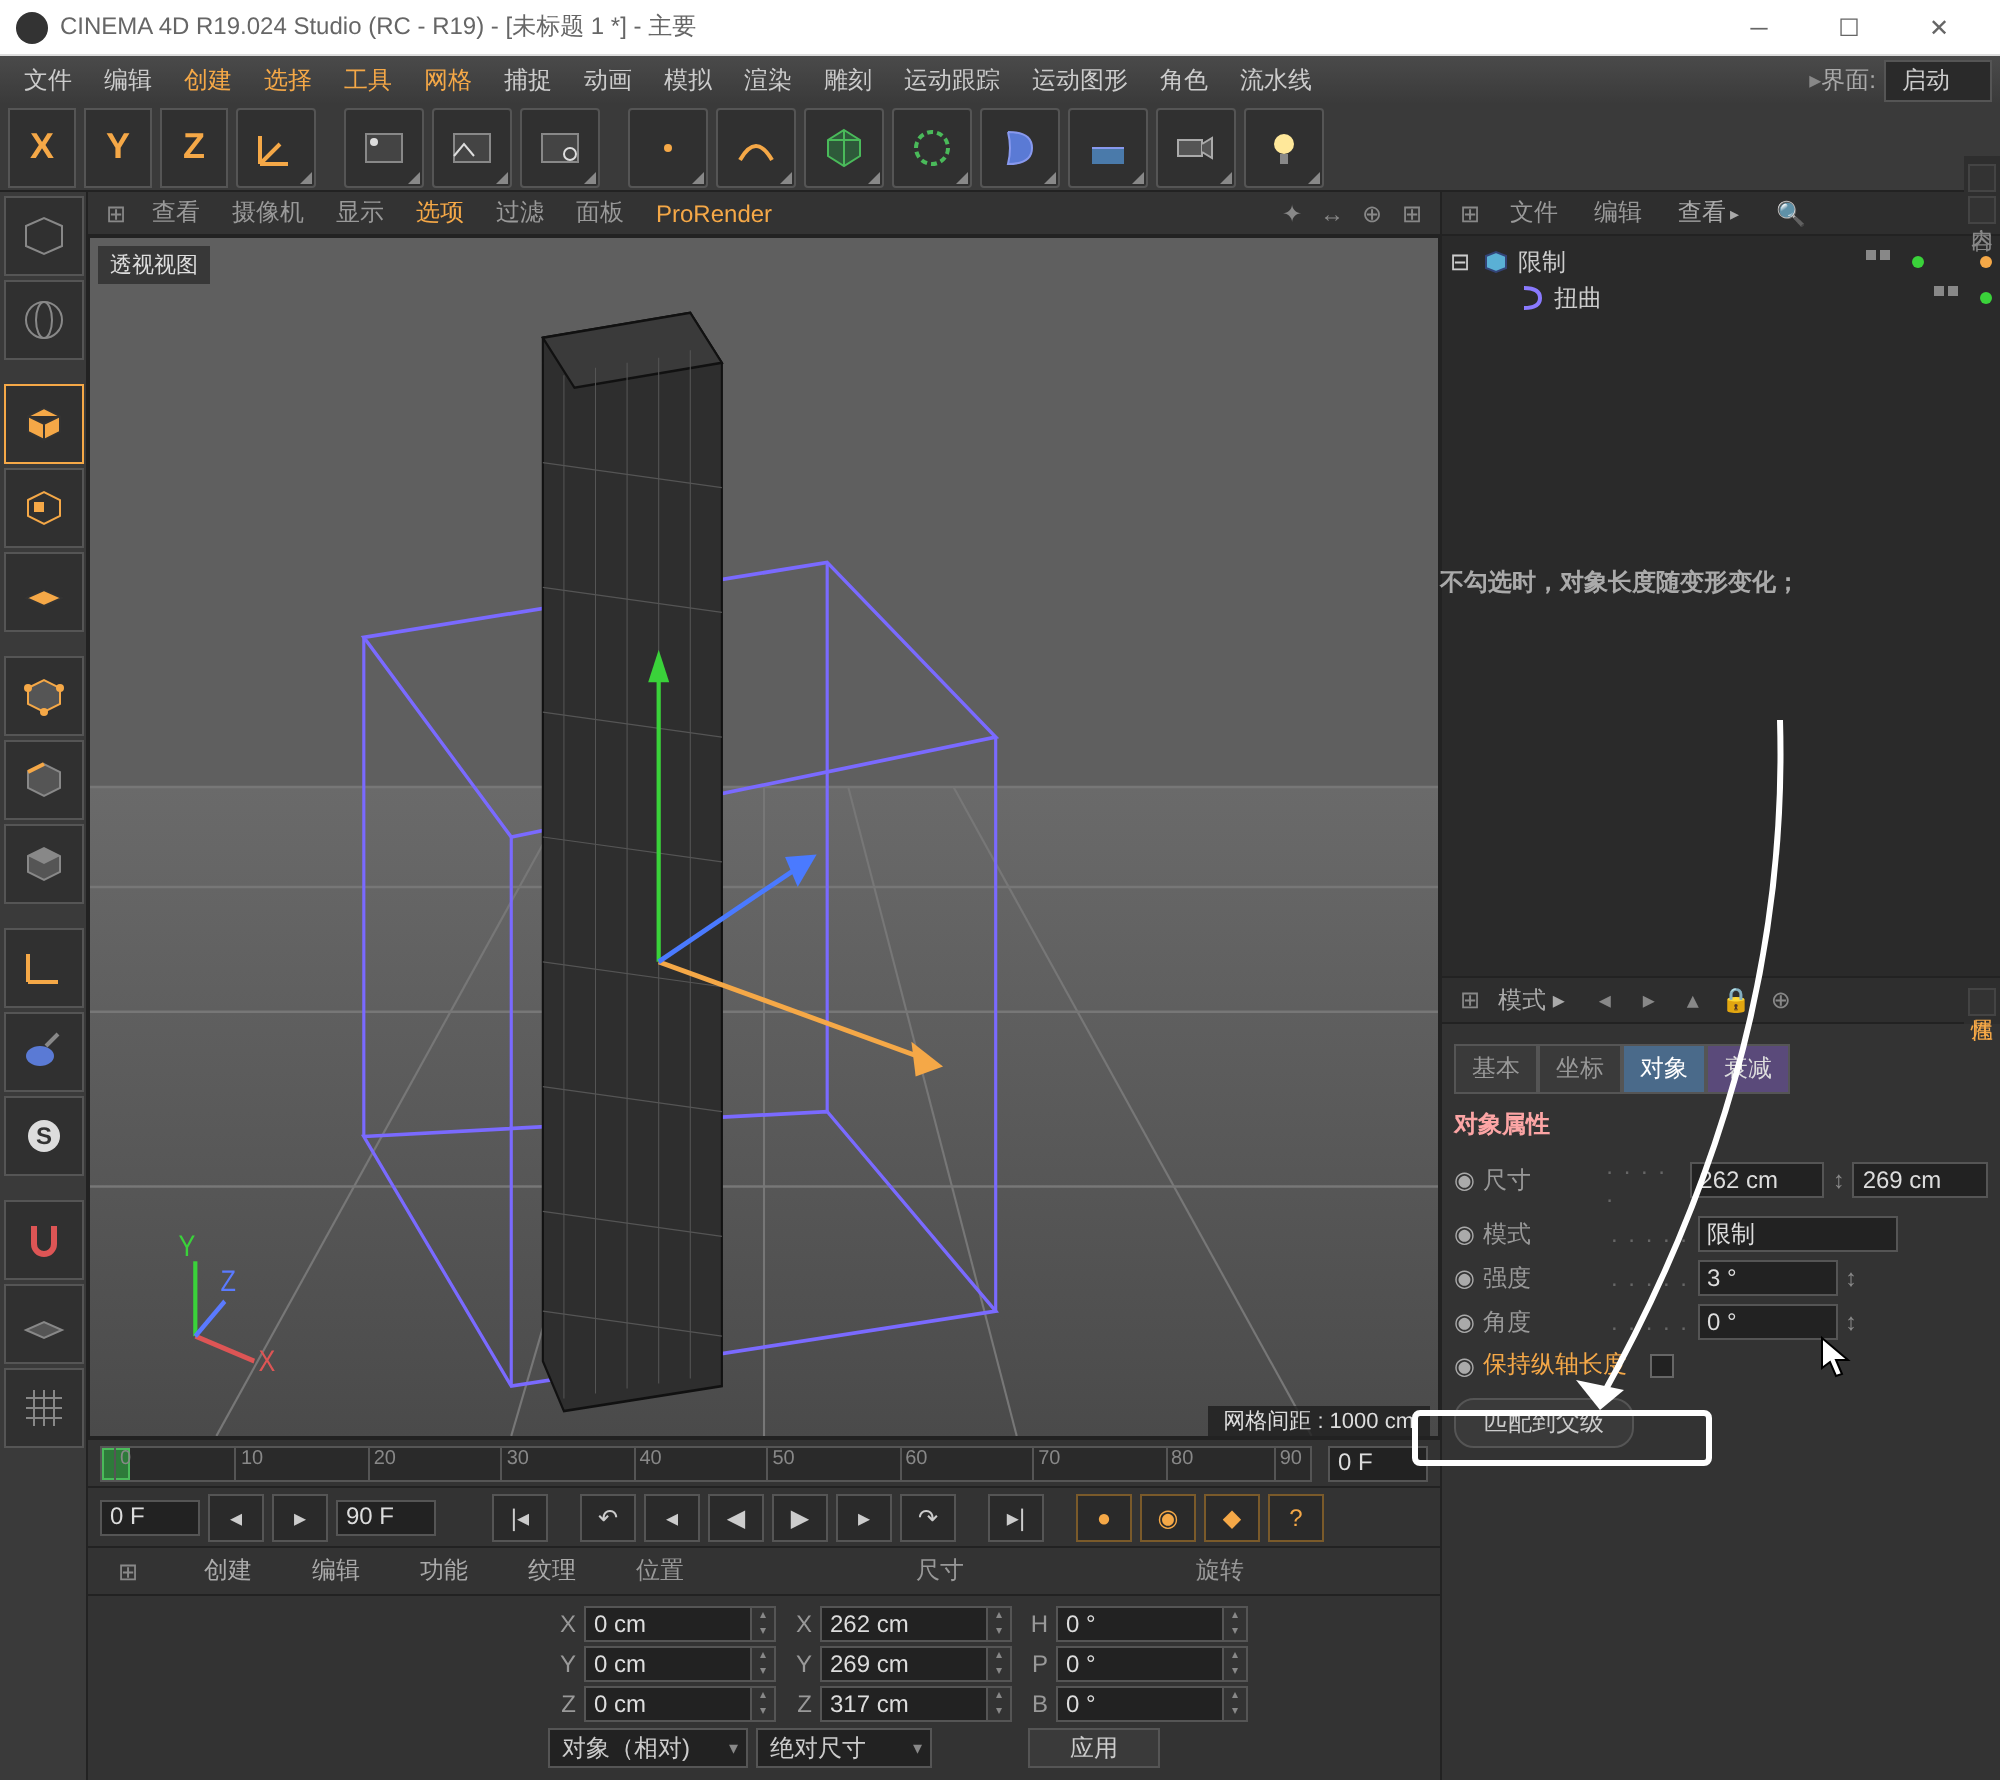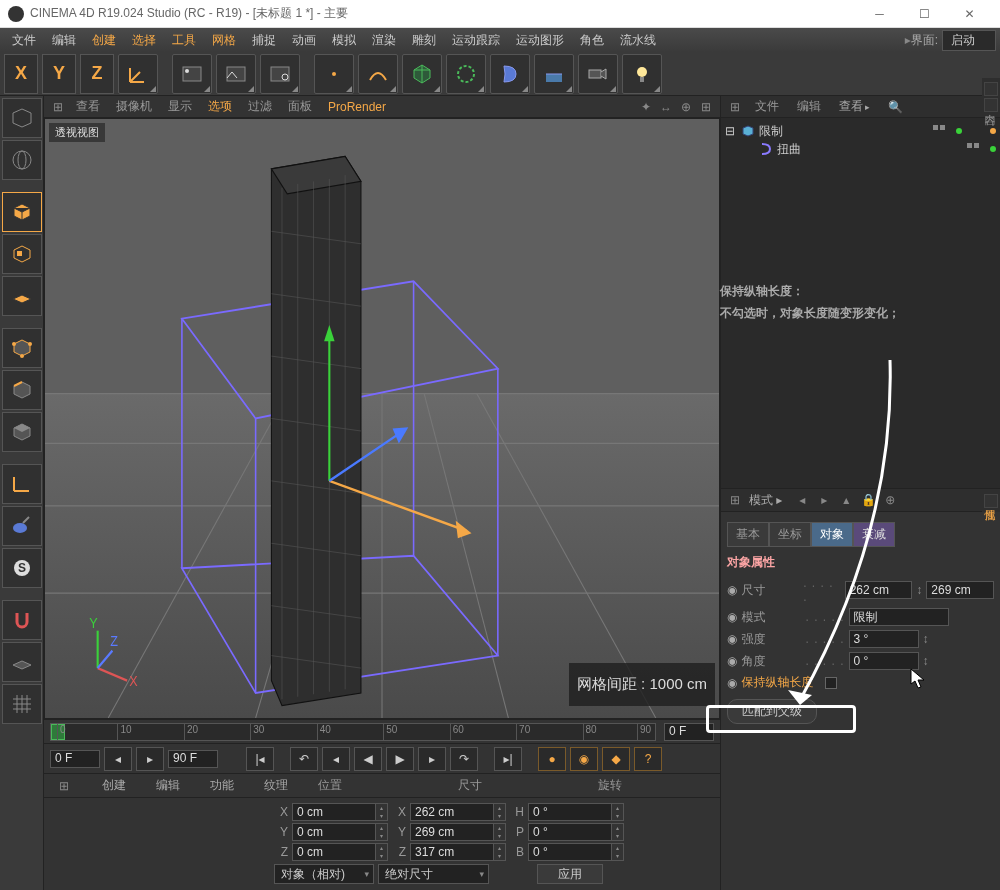--- a/index.html
+++ b/index.html
@@ -27,21 +27,21 @@
 .lbtn{width:40px;height:40px;background:#303030;border:1px solid #555;display:flex;align-items:center;justify-content:center;position:relative}
 .lbtn.active{border-color:#f5a847}
 .center{flex:1;display:flex;flex-direction:column;min-width:0}
 .vpmenu{height:22px;background:#333;display:flex;align-items:center;padding:0 6px;gap:4px;border-bottom:1px solid #222}
 .vpmenu .vm{padding:0 6px;color:#999;cursor:pointer}
 .vpmenu .vm.orange{color:#f5a847}
 .vpmenu .spacer{flex:1}
 .vpicon{width:16px;height:16px;display:inline-flex;align-items:center;justify-content:center;color:#888}
 .viewport{flex:1;background:#5a5a5a;position:relative;overflow:hidden;border:1px solid #222}
 .vplabel{position:absolute;top:4px;left:4px;background:rgba(40,40,40,.7);color:#ddd;padding:2px 6px;font-size:11px}
-.vpstatus{position:absolute;bottom:12px;right:4px;background:rgba(30,30,30,.8);color:#ddd;padding:12px 8px;font-size:15px}
+.vpstatus{position:absolute;bottom:0;right:4px;background:rgba(30,30,30,.8);color:#ddd;padding:0 8px;font-size:11px}
 .timeline{height:24px;background:#333;display:flex;align-items:center;padding:0 6px;border-top:1px solid #222}
 .tlruler{flex:1;height:18px;background:#2a2a2a;border:1px solid #555;position:relative;margin-right:8px}
 .tlruler .tick{position:absolute;top:0;bottom:0;border-left:1px solid #555;font-size:10px;color:#888;padding-left:2px}
 .tlruler .play{position:absolute;left:0;top:0;bottom:0;width:14px;background:#2e7a3a;border:1px solid #4aba5a}
 .tlfld{width:50px;height:18px;background:#222;border:1px solid #555;color:#ddd;text-align:left;padding:0 4px}
 .playbar{height:30px;background:#333;display:flex;align-items:center;padding:0 6px;gap:4px;border-top:1px solid #222}
 .pbtn{width:28px;height:24px;background:#2a2a2a;border:1px solid #555;display:flex;align-items:center;justify-content:center;color:#ccc}
 .pbtn.orange{color:#f5a847;border-color:#7a5a2a}
 .coordbar{height:24px;background:#333;display:flex;align-items:center;padding:0 12px;gap:30px;border-top:1px solid #222}
 .coordbar .sec{flex:1;text-align:left;color:#999}
@@ -489,21 +489,21 @@
                 <span class="lbl">B</span>
                 <span class="fld">0 °<span class="spin">
                     <div>▴</div>
                     <div>▾</div>
                   </span></span>
               </div>
             </div>
           <div class="crow2">
             <div style="width:220px"></div>
             <div class="combo2" style="width:100px">对象（相对)</div>
-            <div class="combo2" style="width:111px">绝对尺寸</div>
+            <div class="combo2" style="width:88px">绝对尺寸</div>
             <div style="width:40px"></div>
             <button class="applybtn">应用</button>
           </div>
         </div>
       </div>
 
       <div class="right">
         <div class="rtabs">
           <span class="vpicon">⊞</span>
           <span class="rtab">文件</span>
@@ -611,21 +611,20 @@
 
 <div class="sidetab" style="top:78px">
   <div class="st active">对象</div>
   <div class="st">内容</div>
 </div>
 <div class="sidetab" style="top:490px">
   <div class="st active">属性</div>
 </div>
 
 <div class="caption">
-  <div>保持纵轴长度：</div>
   <div>不勾选时，对象长度随变形变化；</div>
 </div>
 <svg class="annot" style="left:700px;top:350px" width="280" height="380">
   <path d="M190 10 Q195 180 100 350" stroke="#fff" stroke-width="3" fill="none"></path>
   <polygon points="100,355 88,340 112,345" fill="#fff"></polygon>
 </svg>
 <div class="annot-box" style="left:706px;top:705px;width:150px;height:28px"></div>
 
 <div class="cursor">
   <svg width="18" height="22">

